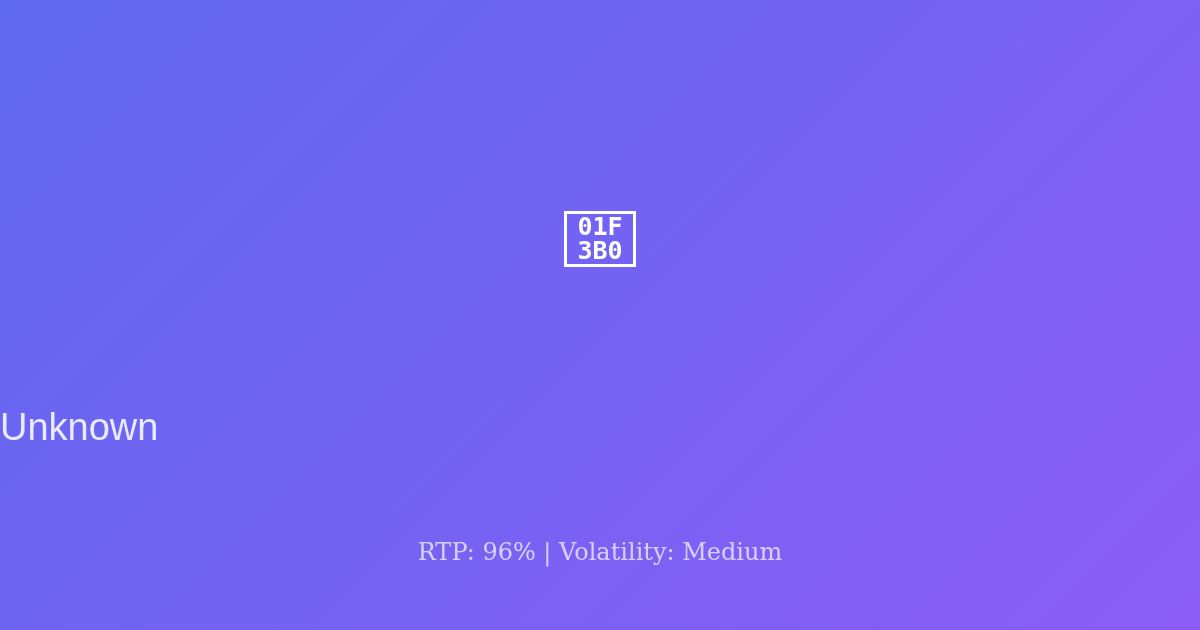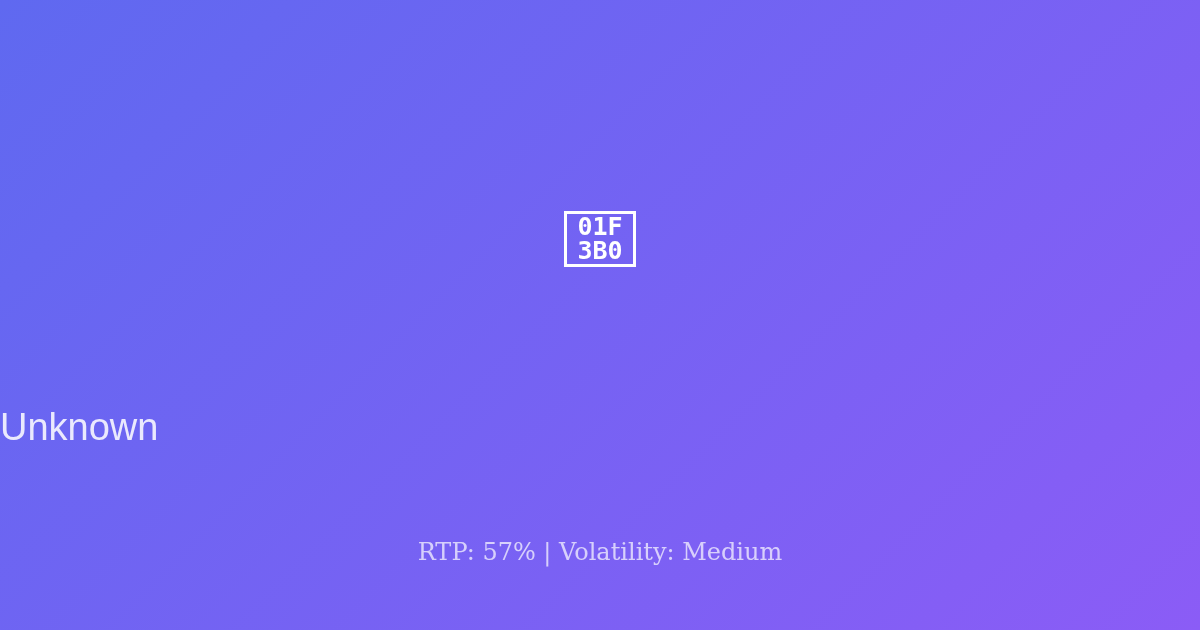--- a/index.html
+++ b/index.html
@@ -122,15 +122,15 @@
         <span>01F</span>
         <span>3B0</span>
       </span>
 
 
     </div>
   </div>
 
   <div class="subtitle">Unknown</div>
 
-  <div class="footer-meta">RTP: 57% | Volatility: Medium</div>
+  <div class="footer-meta">RTP: 96% | Volatility: Medium</div>
 
 </div>
 
 </body></html>

